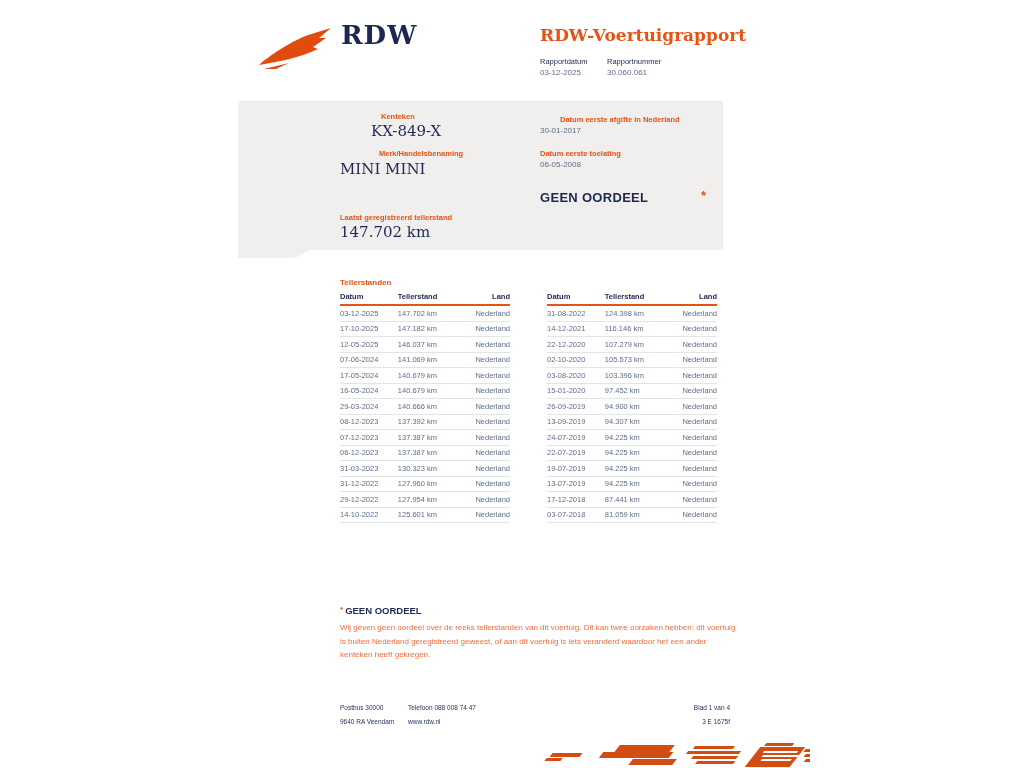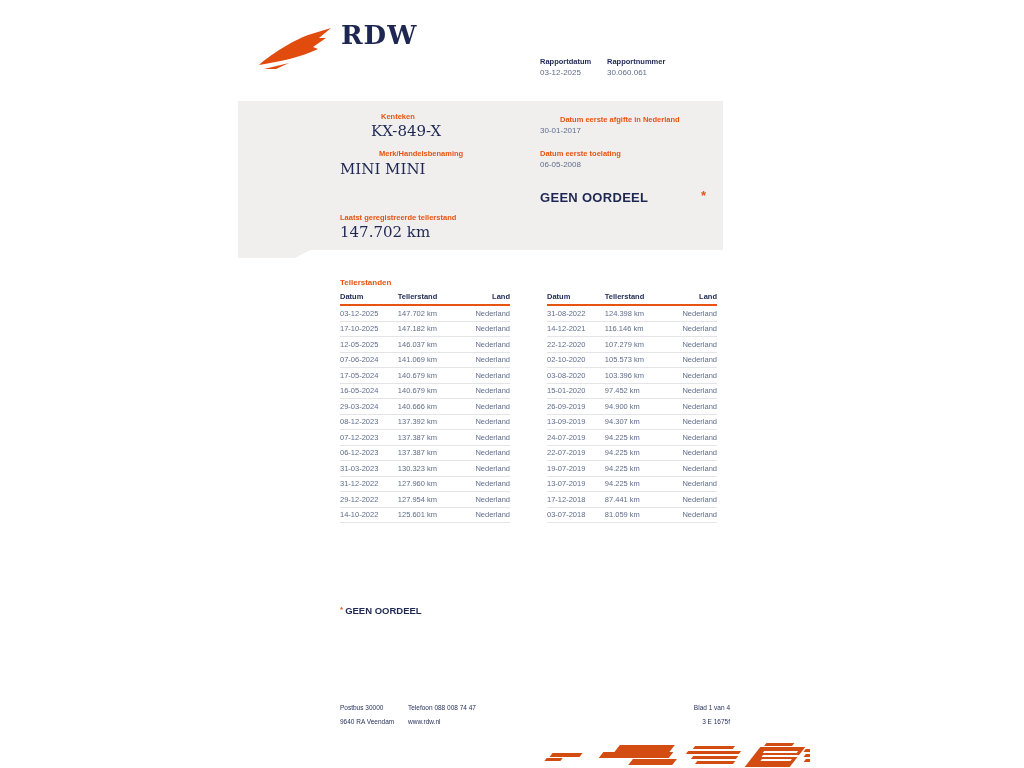--- a/index.html
+++ b/index.html
@@ -5,21 +5,21 @@
   html,body{margin:0;padding:0;background:#ffffff;}
   .page{position:relative;width:856px;height:768px;background:#ffffff;overflow:hidden;
         font-family:"Liberation Sans",sans-serif;color:#1d2752;}
 
   
   .logo-svg{position:absolute;left:256px;top:26px;width:78px;height:44px;}
   .logo-word{position:absolute;left:341px;top:20px;font-family:"DejaVu Serif",serif;
              font-size:26px;font-weight:600;color:#1d2752;letter-spacing:1px;}
   .doc-title{position:absolute;left:540px;top:25px;font-family:"DejaVu Serif",serif;
              font-size:17px;font-weight:700;color:#e75312;}
-  .meta-label{position:absolute;top:57px;font-size:7.5px;font-weight:700;color:#1d2752;}
+  .meta-label{position:absolute;top:57px;font-size:7.5px;font-weight:400;color:#1d2752;}
   .meta-value{position:absolute;top:68px;font-size:8px;color:#5f6d8c;}
 
   
   .grey-box{position:absolute;left:238px;top:101px;width:485px;height:157px;background:#f1efee;
             clip-path:polygon(0 0,485px 0,485px 149px,72px 149px,57px 157px,0 157px);}
   .lab{position:absolute;font-size:7.5px;font-weight:700;color:#e75312;}
   .big-val{position:absolute;font-family:"DejaVu Serif",serif;font-size:15px;color:#1d2752;}
   .sm-val{position:absolute;font-size:8px;color:#5f6d8c;}
   .oordeel{position:absolute;left:540px;top:190px;font-size:13px;font-weight:700;color:#1d2752;letter-spacing:.3px;}
   .oordeel-star{position:absolute;left:701px;top:188px;font-size:13px;font-weight:700;color:#e75312;}
@@ -53,34 +53,35 @@
 <body>
 
 <div class="page">
 
   <svg class="logo-svg" viewBox="0 0 78 44">
     <path fill="#e14b0e" d="M3 39 C 14 29 36 15 52 9 L 75 2 L 63 12 L 70 12 L 57 21 L 62 23 C 46 31 22 36 3 39 Z"></path>
     <path fill="#e14b0e" d="M8 43 L 33 37 L 20 43 Z"></path>
   </svg>
   <div class="logo-word">RDW</div>
 
+  <div class="doc-title">RDW-Voertuigrapport</div>
   <div class="meta-label" style="left:540px;">Rapportdatum</div>
   <div class="meta-label" style="left:607px;">Rapportnummer</div>
   <div class="meta-value" style="left:540px;">03-12-2025</div>
   <div class="meta-value" style="left:607px;">30.060.061</div>
 
   <div class="grey-box"></div>
 
   <div class="lab" style="left:336px;top:112px;padding-left:45px;">Kenteken</div>
   <div class="big-val" style="left:340px;top:122px;margin-left:31px;">KX-849-X</div>
 
   <div class="lab" style="left:340px;top:149px;padding-left:39px;">Merk/Handelsbenaming</div>
   <div class="big-val" style="left:340px;top:160px;">MINI MINI</div>
 
-  <div class="lab" style="left:340px;top:213px;">Laatst geregistreerde tellerstand</div>
+  <div class="lab" style="left:340px;top:213px;">Laatst geregistreerd tellerstand</div>
   <div class="big-val" style="left:340px;top:223px;">147.702 km</div>
 
   <div class="lab" style="left:560px;top:115px;">Datum eerste afgifte in Nederland</div>
   <div class="sm-val" style="left:540px;top:126px;">30-01-2017</div>
 
   <div class="lab" style="left:540px;top:149px;">Datum eerste toelating</div>
   <div class="sm-val" style="left:540px;top:160px;">06-05-2008</div>
 
   <div class="oordeel">GEEN OORDEEL</div>
   <div class="oordeel-star">*</div>
@@ -285,20 +286,21 @@
           <td>03-07-2018</td>
           <td class="c2">81.059 km</td>
           <td class="c3">Nederland</td>
         </tr>
       </tbody>
   </table>
 
   <div class="fn-head">
     <span class="star">*</span><span>GEEN OORDEEL</span>
   </div>
+  <div class="fn-text">Wij geven geen oordeel over de reeks tellerstanden van dit voertuig. Dit kan twee oorzaken hebben: dit voertuig is buiten Nederland geregistreerd geweest, of aan dit voertuig is iets veranderd waardoor het een ander kenteken heeft gekregen.</div>
 
   <div class="foot foot-a">
     <div>Postbus 30000</div>
     <div>9640 RA Veendam</div>
   </div>
   <div class="foot foot-b">
     <div>Telefoon 088 008 74 47</div>
     <div>www.rdw.nl</div>
   </div>
   <div class="foot foot-c">

